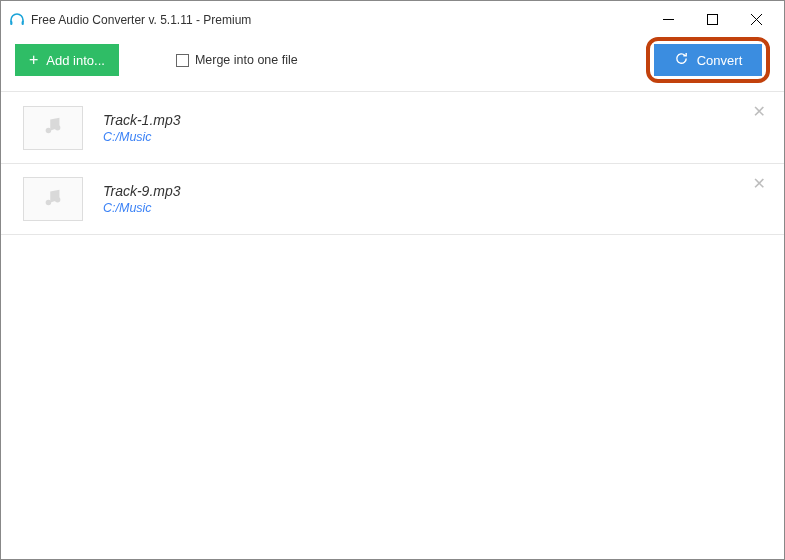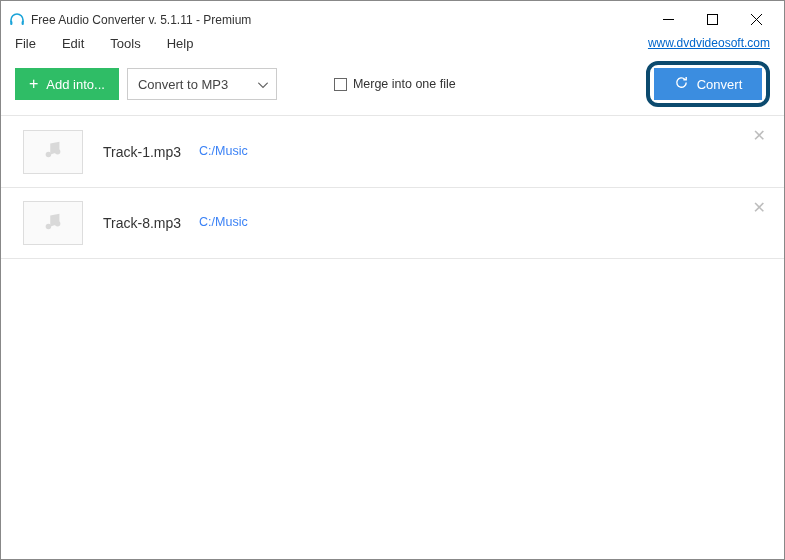--- a/index.html
+++ b/index.html
@@ -17,27 +17,27 @@
   .menubar .site-link { color: #0066cc; text-decoration: underline; font-size: 12px; }
   .toolbar { height: 46px; display: flex; align-items: center; padding: 0 14px; gap: 8px; margin-top: 6px; margin-bottom: 8px; }
   .btn-add { height: 32px; padding: 0 14px; background: #2fbd66; color: #fff; border: none; display: flex; align-items: center; gap: 8px; font-size: 13px; }
   .btn-add .plus-icon { font-size: 16px; font-weight: 300; line-height: 1; }
   .dropdown { height: 32px; border: 1px solid #ccc; background: #fff; display: flex; align-items: center; padding: 0 8px 0 10px; font-size: 13px; color: #444; position: relative; }
   .dropdown.format { width: 150px; }
   .dropdown.quality { width: 232px; }
   .dropdown .chev { position: absolute; right: 8px; top: 50%; transform: translateY(-50%); }
   .merge { display: flex; align-items: center; gap: 6px; font-size: 12.5px; color: #333; margin-left: 6px; padding-left: 43px; }
   .merge .cb { width: 13px; height: 13px; border: 1px solid #666; background: #fff; }
-  .highlight-wrap { border: 4px solid #0c4a6e; border-radius: 12px; padding: 3px 4px; margin-left: auto; display: flex; align-items: center; }
+  .highlight-wrap { border: 4px solid #c2410c; border-radius: 12px; padding: 3px 4px; margin-left: auto; display: flex; align-items: center; }
   .btn-convert { height: 32px; width: 108px; background: #3b8de0; color: #fff; border: none; display: flex; align-items: center; justify-content: center; gap: 8px; font-size: 13px; }
   .filelist { flex: 1; overflow: auto; }
   .file-row { height: 72px; border-top: 1px solid #e6e6e6; display: flex; align-items: center; padding: 0 22px; position: relative; }
   .file-row:last-child { border-bottom: 1px solid #e6e6e6; }
   .thumb { width: 60px; height: 44px; border: 1px solid #ddd; background: #fafafa; display: flex; align-items: center; justify-content: center; margin-right: 20px; }
-  .file-meta { display: flex; gap: 18px; }
+  .file-meta { display: flex; flex-direction: column; gap: 2px; font-style: italic; }
   .file-name { font-size: 14px; color: #333; }
   .file-path { font-size: 12.5px; color: #3b82f6; }
   .row-close { position: absolute; right: 18px; top: 10px; color: #bdbdbd; font-size: 16px; }
 </style>
 </head>
 <body>
 
 <div class="window">
 
   <div class="titlebar">
@@ -62,43 +62,27 @@
       </div>
       <div class="win-btn">
         <svg width="11" height="11">
             <line x1="0" y1="0" x2="11" y2="11" stroke="#000" stroke-width="1"></line>
             <line x1="11" y1="0" x2="0" y2="11" stroke="#000" stroke-width="1"></line>
           </svg>
       </div>
     </div>
   </div>
 
-  <div class="menubar">
-    <span class="menu-item">File</span>
-    <span class="menu-item">Edit</span>
-    <span class="menu-item">Tools</span>
-    <span class="menu-item">Help</span>
-    <span class="spacer"></span>
-    <a class="site-link">www.dvdvideosoft.com</a>
-  </div>
 
   <div class="toolbar">
     <button class="btn-add">
       <span class="plus-icon">+</span>
       <span>Add into...</span>
     </button>
 
-    <div class="dropdown format">
-      <span>Convert to MP3</span>
-      <span class="chev">
-        <svg width="10" height="6">
-            <path d="M0 0 L5 5 L10 0" fill="none" stroke="#666" stroke-width="1.2"></path>
-          </svg>
-      </span>
-    </div>
 
 
     <label class="merge">
       <span class="cb"></span>
       <span>Merge into one file</span>
     </label>
 
     <div class="highlight-wrap">
       <button class="btn-convert">
         <span>
@@ -137,21 +121,21 @@
       <div class="thumb">
         <span>
           <svg width="22" height="22" viewBox="0 0 24 24" fill="#d9d9d9">
               <path d="M9 17V5l10-2v11"></path>
               <circle cx="7" cy="17" r="3"></circle>
               <circle cx="17" cy="14" r="3"></circle>
             </svg>
         </span>
       </div>
       <div class="file-meta">
-        <span class="file-name">Track-8.mp3</span>
+        <span class="file-name">Track-9.mp3</span>
         <span class="file-path">C:/Music</span>
       </div>
       <span class="row-close">
         <span>✕</span>
       </span>
     </div>
 
   </div>
 
 </div>

